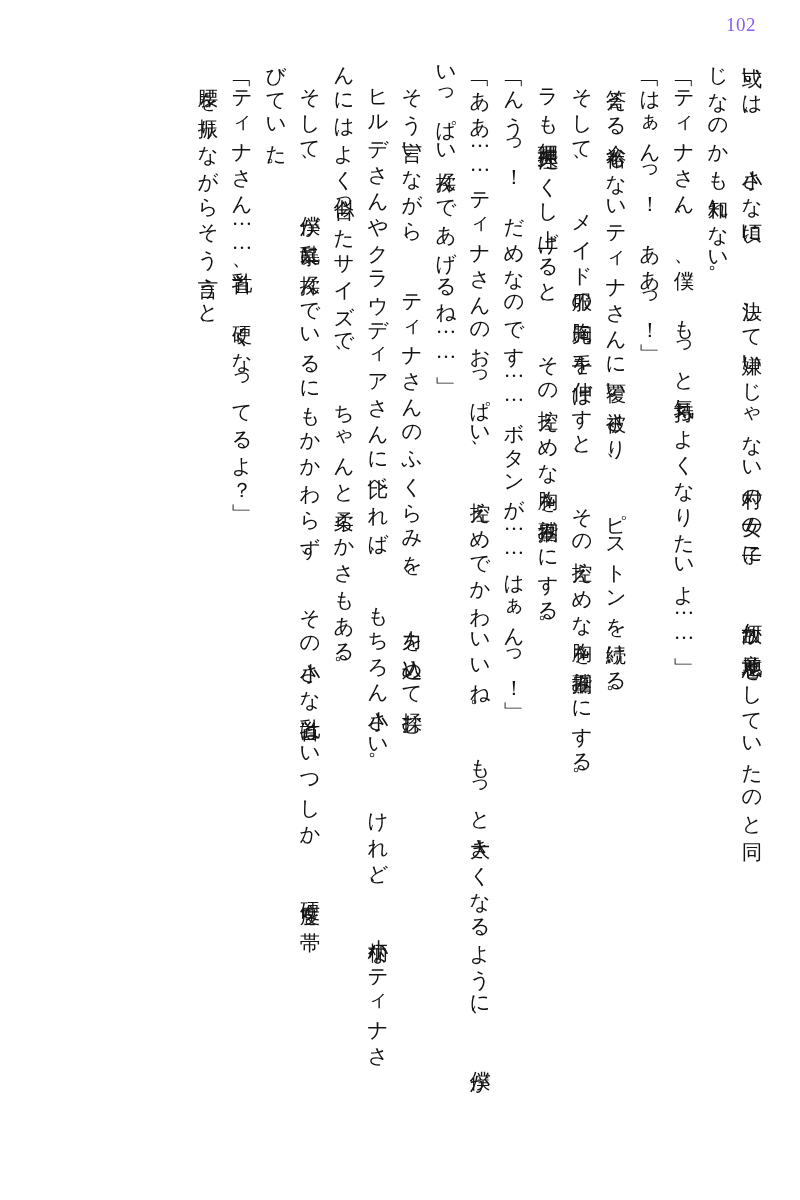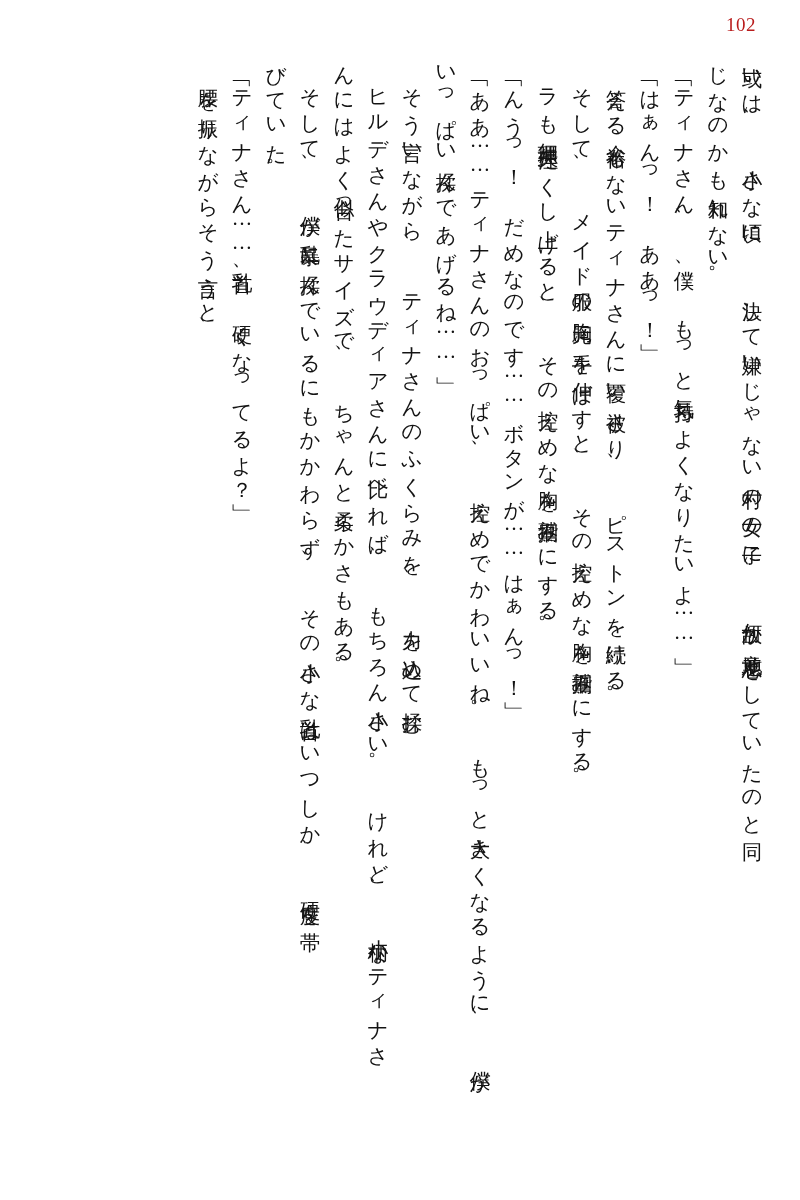--- a/index.html
+++ b/index.html
@@ -21,21 +21,21 @@
     height: 1200px;
     box-sizing: border-box;
     background: #fff;
   }
   .page-number {
     position: absolute;
     top: 14px;
     right: 44px;
     font-size: 19px;
     letter-spacing: 0.5px;
-    color: #b91c1c;
+    color: #8b5cf6;
     font-family: "Liberation Serif", "DejaVu Serif", serif;
   }
   .body-text {
     position: absolute;
     top: 52px;
     right: 38px;
     left: 48px;
     bottom: 18px;
     display: flex;
     flex-direction: row-reverse;

